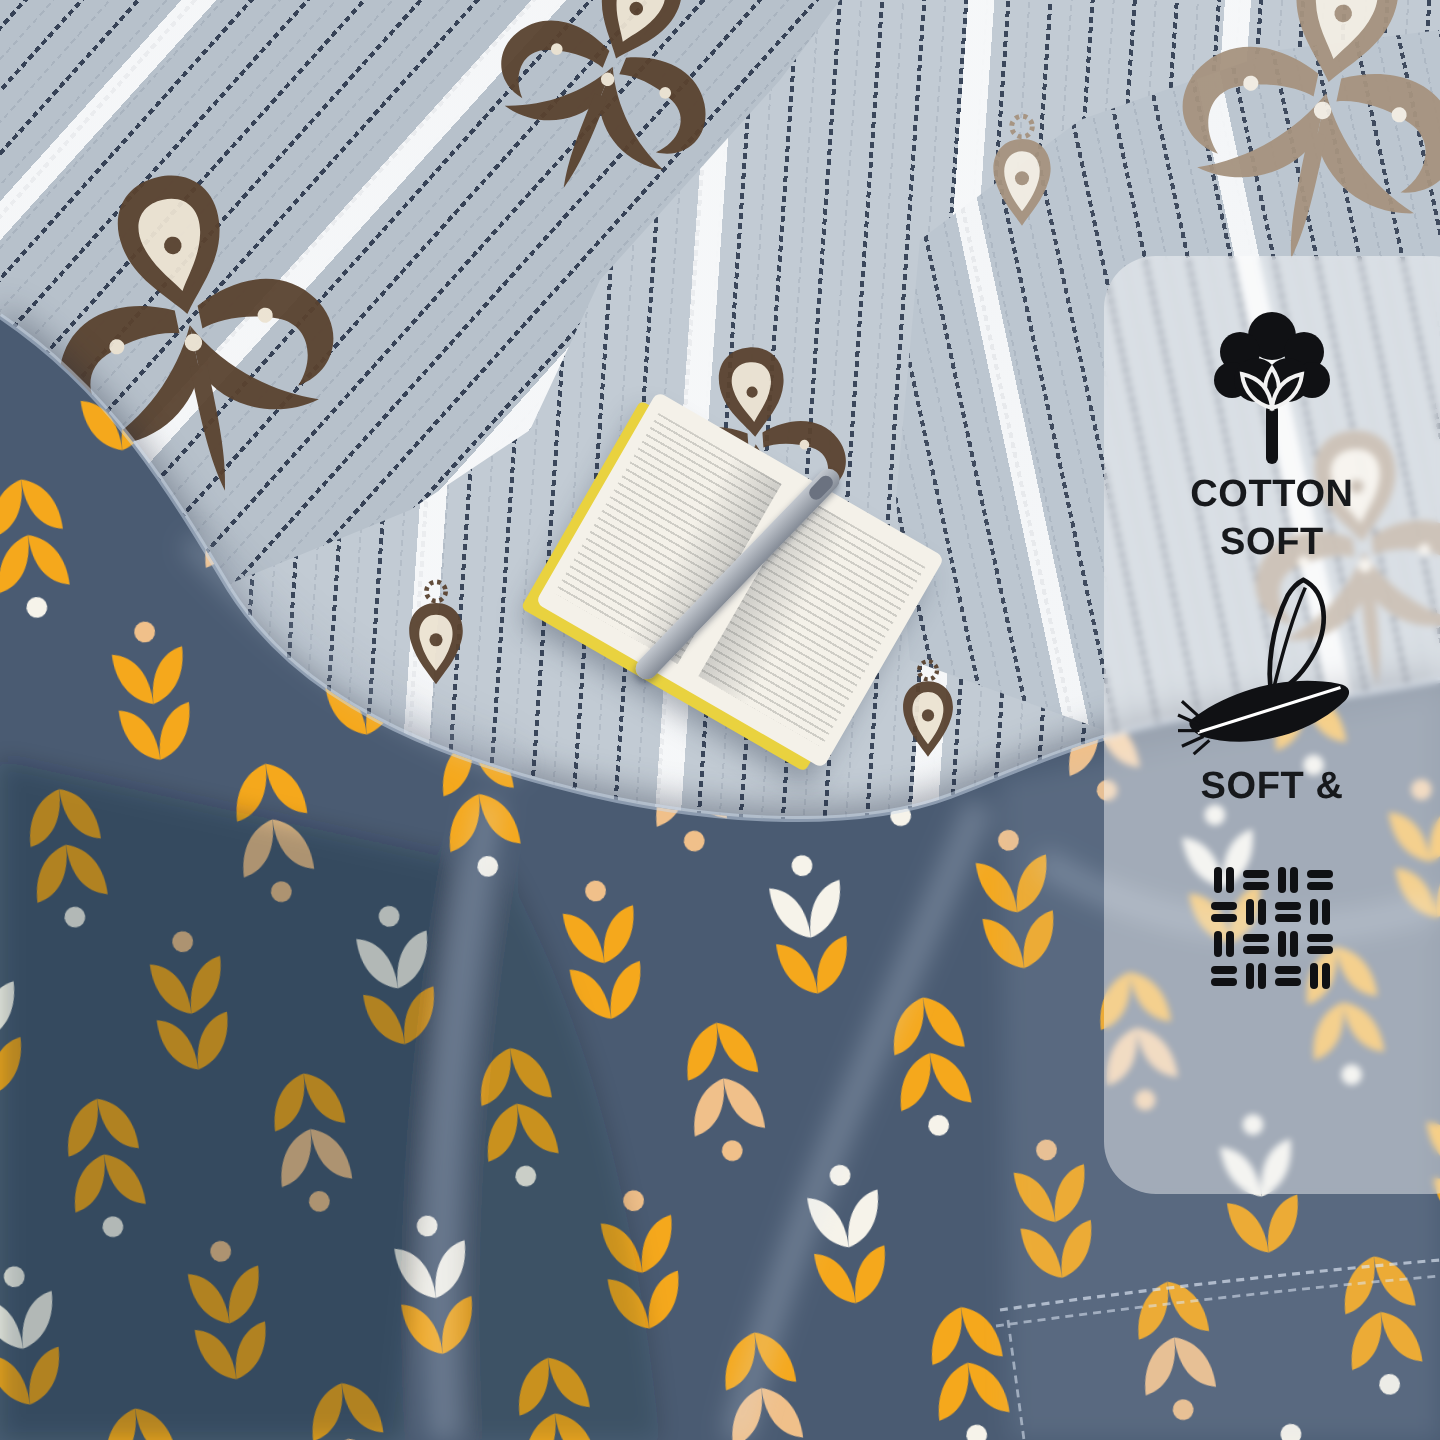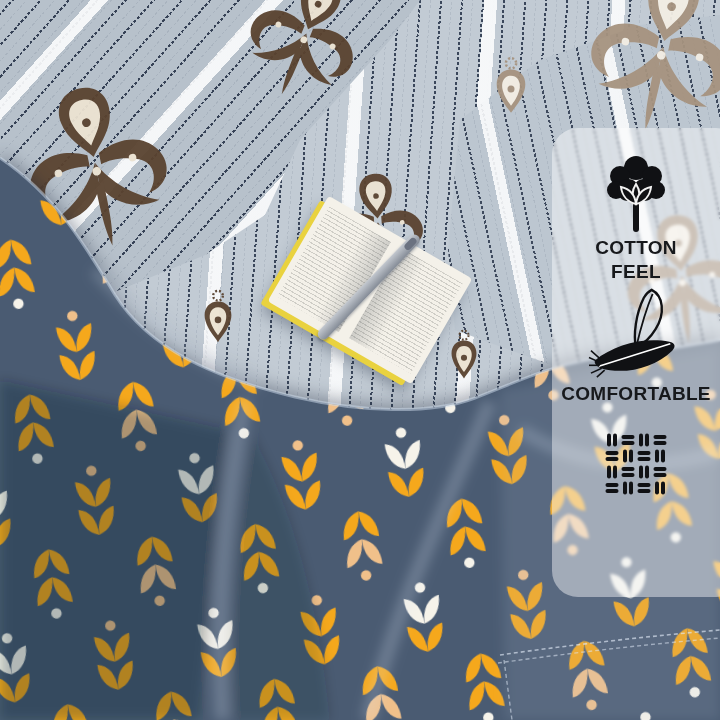--- a/index.html
+++ b/index.html
@@ -205,21 +205,21 @@
         <circle cx="22" cy="36" r="11"></circle>
             <circle cx="38" cy="36" r="11"></circle>
         <rect x="27" y="48" width="6" height="30" rx="3"></rect>
       </g>
       <path d="M30,30 C34,36 35,43 30,50 C25,43 26,36 30,30 Z" fill="currentColor" stroke="#f2f2f2" stroke-width="2"></path>
       <path d="M30,50 C22,48 16,42 15,33 C24,35 29,41 30,50 Z" fill="currentColor" stroke="#f2f2f2" stroke-width="2"></path>
       <path d="M30,50 C38,48 44,42 45,33 C36,35 31,41 30,50 Z" fill="currentColor" stroke="#f2f2f2" stroke-width="2"></path>
     </svg>
     <div class="blabel">
       <span>COTTON</span>
-          <span>FEEL</span>
+          <span>SOFT</span>
     </div>
   </div>
 
   <div class="badge b2">
     <svg class="icn" viewBox="0 0 100 96">
       <g fill="none" stroke="currentColor">
         <path d="M66,4 C78,10 80,28 70,44 C64,54 56,60 50,63 C47,50 50,28 58,12 C61,7 64,5 66,4 Z" stroke-width="2.4"></path>
         <path d="M50,63 C55,42 60,24 67,8" stroke-width="1.8"></path>
         <path d="M50,63 C46,74 38,80 30,78 C23,76 23,67 30,65 C36,63 39,69 35,73" stroke-width="2"></path>
       </g>
@@ -227,21 +227,21 @@
       <path d="M12,82 L85,59" stroke="#fff" stroke-width="1.6" fill="none"></path>
       <g stroke="currentColor" stroke-width="1.6">
         <path d="M4,66 L14,75"></path>
             <path d="M2,73 L13,78"></path>
             <path d="M2,81 L13,81"></path>
             <path d="M4,89 L15,84"></path>
             <path d="M10,93 L18,86"></path>
       </g>
     </svg>
     <div class="blabel">
-          <span>COMFORTABLE</span>
+      <span>SOFT &amp;</span>
     </div>
   </div>
 
   <div class="badge b3">
     <svg class="icn" viewBox="0 0 64 64">
       <g fill="currentColor">
         <rect x="3" y="1.5" width="4" height="13" rx="2"></rect>
             <rect x="9" y="1.5" width="4" height="13" rx="2"></rect>
         <rect x="35" y="1.5" width="4" height="13" rx="2"></rect>
             <rect x="41" y="1.5" width="4" height="13" rx="2"></rect>

